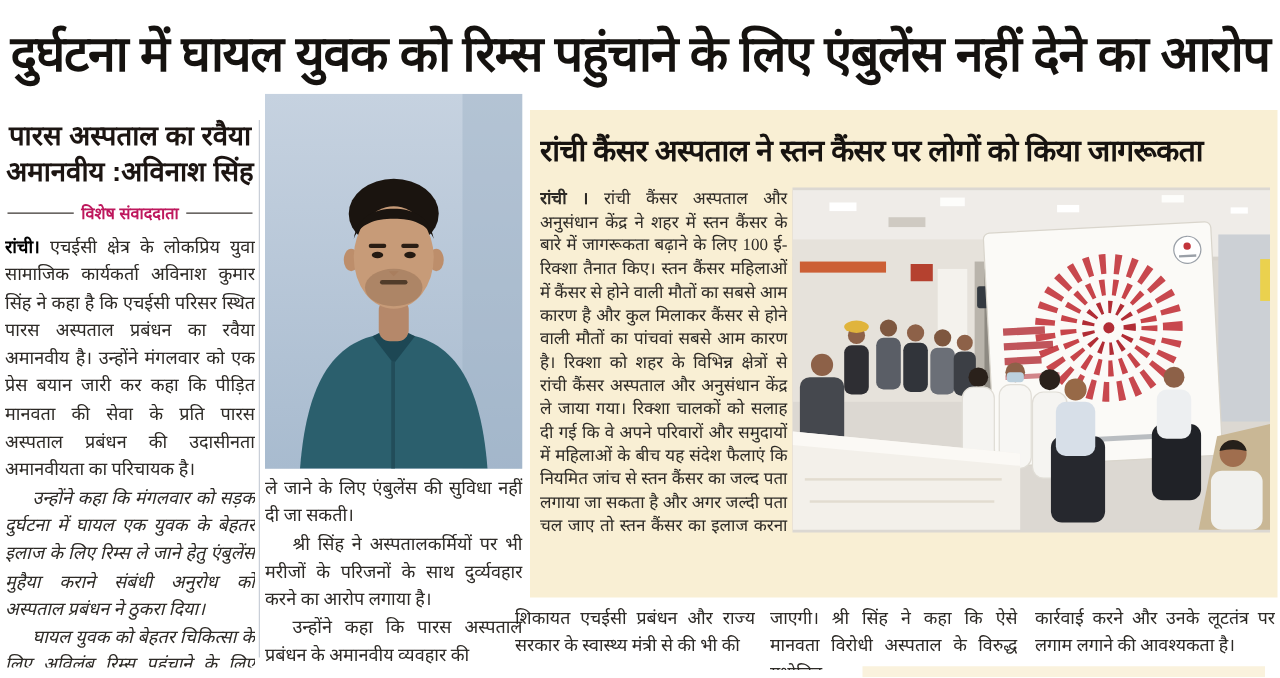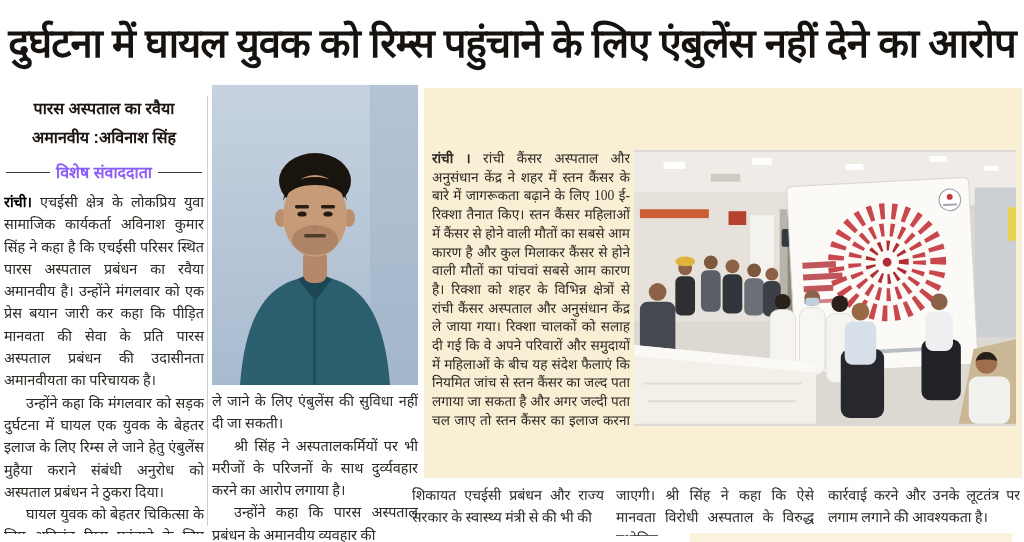--- a/index.html
+++ b/index.html
@@ -20,30 +20,30 @@
   .masthead h1{font-family:"Liberation Sans", sans-serif;font-weight:900;
     font-size:40px;letter-spacing:-1px;color:var(--headline-text);white-space:nowrap;}
 
   
   .vrule{position:absolute;width:1px;background:var(--rule-gray);}
   .vrule.r1{left:207px;top:96px;height:430px;}
 
   
   .left-article{position:absolute;left:4px;top:94px;width:200px;height:440px;overflow:hidden;}
   .left-article .headline{font-family:"Liberation Sans", sans-serif;font-weight:800;
-    font-size:16px;line-height:29px;text-align:center;color:#1c1512;}
+    font-size:22px;line-height:29px;text-align:center;color:#1c1512;}
   .byline{display:flex;align-items:center;gap:6px;margin:9px 2px 8px 2px;}
   .byline .rule{flex:1;border-top:1.6px solid #3b3632;}
-  .byline .label{font-family:"Liberation Sans", sans-serif;font-weight:700;font-size:16px;color:#8b5cf6;white-space:nowrap;}
+  .byline .label{font-family:"Liberation Sans", sans-serif;font-weight:700;font-size:13px;color:#be185d;white-space:nowrap;}
   .bodytext{font-size:14.4px;line-height:22.3px;text-align:justify;color:var(--body-text);}
-  .bodytext p.indent{text-indent:22px;}
+  .bodytext p.indent{text-indent:22px;font-style:italic;}
   .bodytext b.lead{font-weight:700;color:#000000;}
 
   
-  .mid-col{position:absolute;left:212px;top:85px;width:206px;height:457px;overflow:hidden;}
+  .mid-col{position:absolute;left:212px;top:75px;width:206px;height:457px;overflow:hidden;}
   .portrait-wrap{width:206px;height:300px;overflow:hidden;background:#b9c6d6;}
   .mid-caption{margin-top:5px;font-size:14.4px;line-height:22.3px;text-align:justify;}
   .mid-caption p.indent{text-indent:22px;}
 
   
   .right-box{position:absolute;left:424px;top:88px;width:598px;height:390px;
     background:var(--cream-bg);overflow:hidden;}
   .right-box .headline{position:absolute;left:8px;top:8px;width:582px;height:46px;
     font-family:"Liberation Sans", sans-serif;font-weight:800;font-size:24px;
     letter-spacing:-0.5px;color:#171310;white-space:nowrap;overflow:hidden;
@@ -123,20 +123,21 @@
       </svg>
     </div>
     <div class="mid-caption">
       <p>ले जाने के लिए एंबुलेंस की सुविधा नहीं दी जा सकती।</p>
       <p class="indent">श्री सिंह ने अस्पतालकर्मियों पर भी मरीजों के परिजनों के साथ दुर्व्यवहार करने का आरोप लगाया है।</p>
       <p class="indent">उन्होंने कहा कि पारस अस्पताल प्रबंधन के अमानवीय व्यवहार की</p>
     </div>
   </div>
 
   <div class="right-box">
+    <div class="headline">रांची कैंसर अस्पताल ने स्तन कैंसर पर लोगों को किया जागरूकता</div>
 
     <div class="right-textcol">
       <p><b class="lead">रांची ।</b><span> रांची कैंसर अस्पताल और अनुसंधान केंद्र ने शहर में स्तन कैंसर के बारे में जागरूकता बढ़ाने के लिए 100 ई-रिक्शा तैनात किए। स्तन कैंसर महिलाओं में कैंसर से होने वाली मौतों का सबसे आम कारण है और कुल मिलाकर कैंसर से होने वाली मौतों का पांचवां सबसे आम कारण है। रिक्शा को शहर के विभिन्न क्षेत्रों से रांची कैंसर अस्पताल और अनुसंधान केंद्र ले जाया गया। रिक्शा चालकों को सलाह दी गई कि वे अपने परिवारों और समुदायों में महिलाओं के बीच यह संदेश फैलाएं कि नियमित जांच से स्तन कैंसर का जल्द पता लगाया जा सकता है और अगर जल्दी पता चल जाए तो स्तन कैंसर का इलाज करना और जीवन बचाना संभव है। उनकी खुद मुंह के कैंसर,</span></p>
     </div>
 
     <div class="right-photo-wrap">
       <svg width="382" height="276" viewBox="0 0 388 276">
         <rect width="388" height="276" fill="#dcd8d2"></rect>
         <g>
           <rect width="388" height="56" fill="#efece8"></rect>

